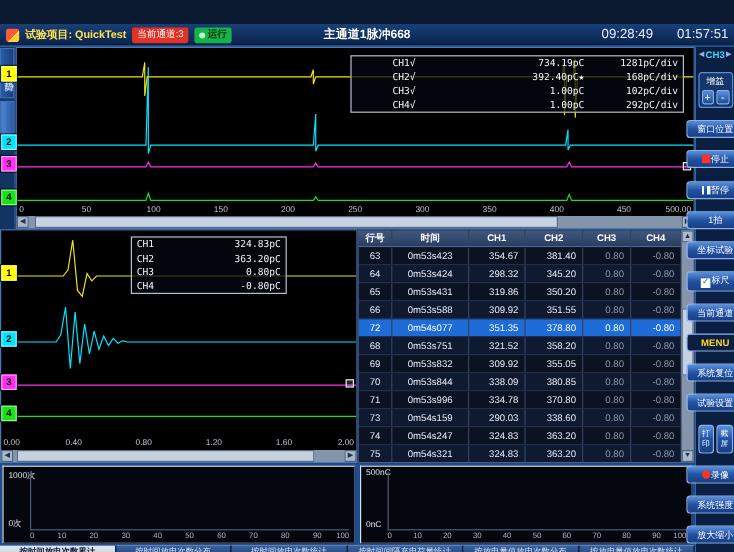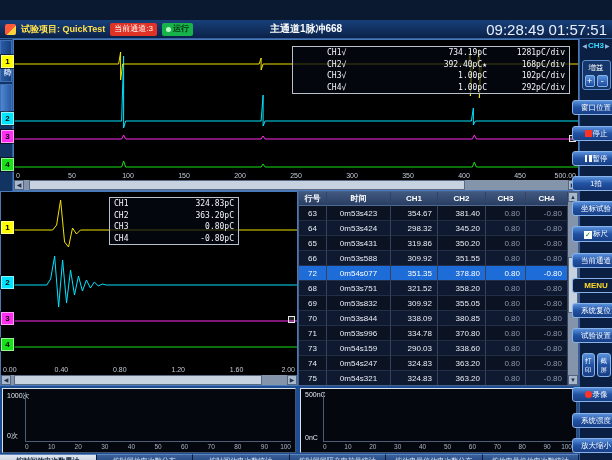--- a/index.html
+++ b/index.html
@@ -10,21 +10,21 @@
 
 
 .titlebar{position:absolute;left:0;top:0;width:612px;height:19px;background:linear-gradient(#184079,#0a2148);display:flex;align-items:center;gap:5px;padding:0 5px;font-size:9px;color:#fff;border-bottom:1px solid #35619f;z-index:5;}
 .logo{width:11px;height:11px;border-radius:2px;background:linear-gradient(135deg,#ff5a3c 0 55%,#ffd23c 55% 100%);flex:0 0 auto;}
 .project{color:#ffe14d;font-weight:bold;white-space:nowrap;}
 .badge{height:13px;line-height:12px;padding:0 4px;border-radius:2px;font-size:8px;white-space:nowrap;display:flex;align-items:center;gap:2px;}
 .badge.red{background:#e03326;color:#fff;}
 .badge.green{background:#17b24a;color:#06300f;font-weight:bold;}
 .runlight{width:5px;height:5px;border-radius:50%;background:#b9ffc4;}
 .maintitle{position:absolute;left:50%;transform:translateX(-50%);color:#fff;font-weight:bold;font-size:10px;white-space:nowrap;}
-.times{margin-left:auto;display:flex;gap:4px;font-size:15px;color:#e8f0ff;}
+.times{margin-left:auto;display:flex;gap:20px;font-size:11px;color:#e8f0ff;}
 
 
 .vtabs{position:absolute;left:0;top:19px;width:13px;height:152px;background:#123463;display:flex;flex-direction:column;border-right:1px solid #2c5a9e;}
 .vtab{flex:0 0 42px;writing-mode:vertical-rl;text-orientation:upright;display:flex;align-items:center;justify-content:center;font-size:8px;color:#cfe0fa;background:linear-gradient(90deg,#2a5ba5,#17407e);border:1px solid #3f6fb5;margin:1px 0;}
 .vtab.active{background:linear-gradient(90deg,#4f86d2,#2a5ba5);color:#fff;font-weight:bold;}
 
 
 .scope{position:absolute;background:#000;border:1px solid #4a79b8;}
 #scopeTop{left:13px;top:19px;width:566px;height:152px;}
 #scopeMid{left:0;top:171px;width:298px;height:195px;}

